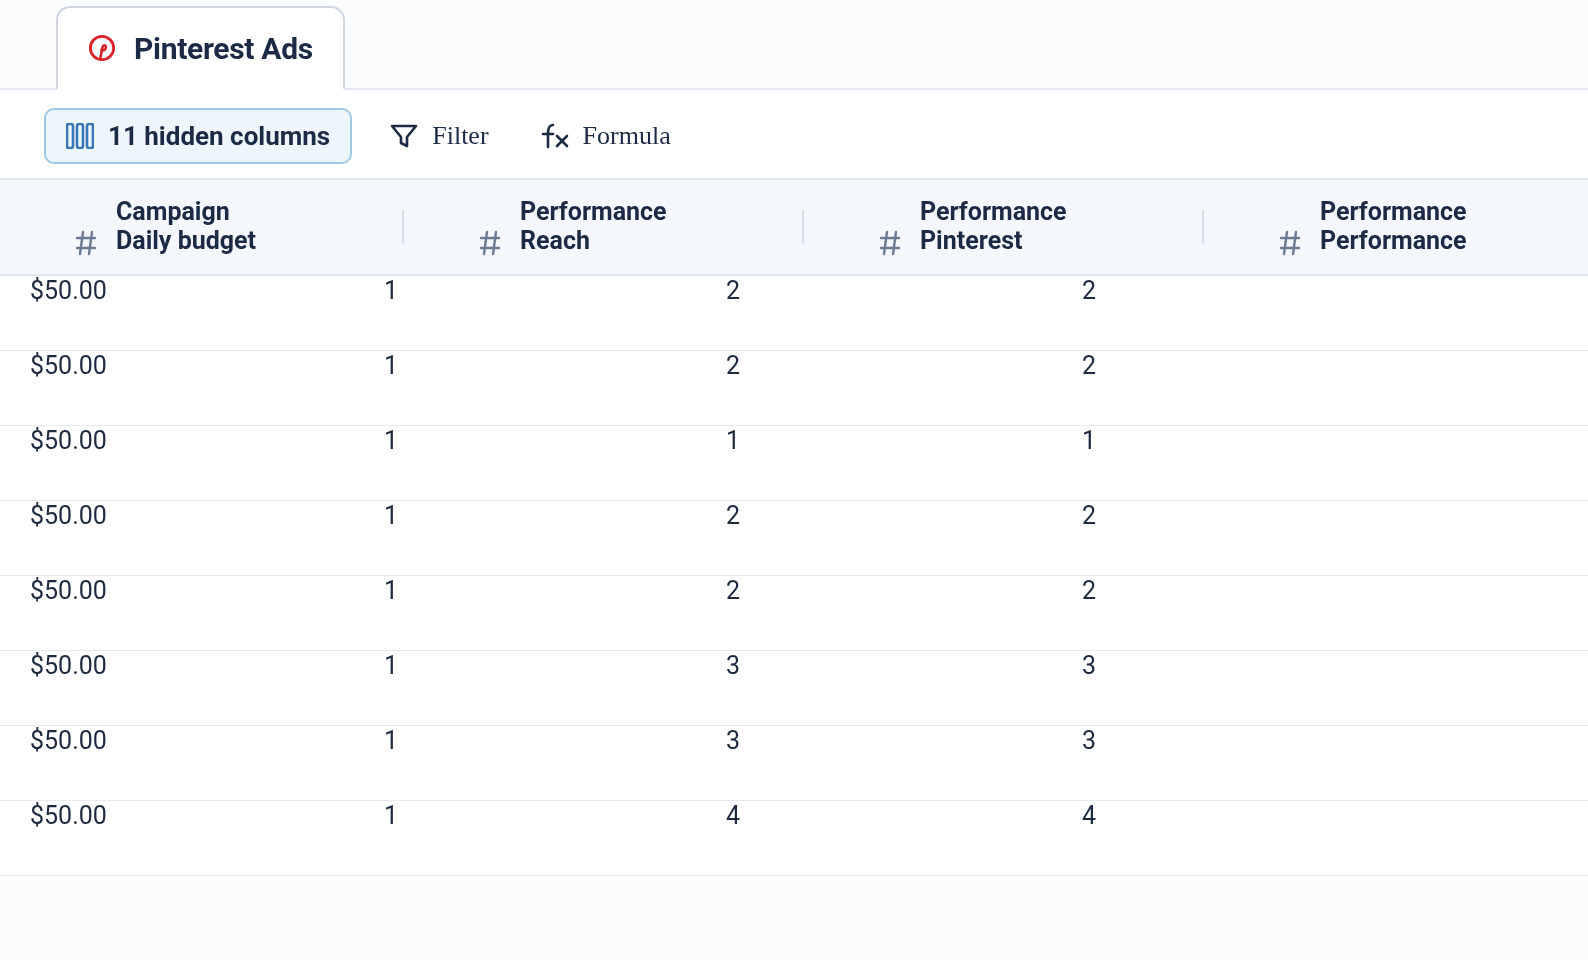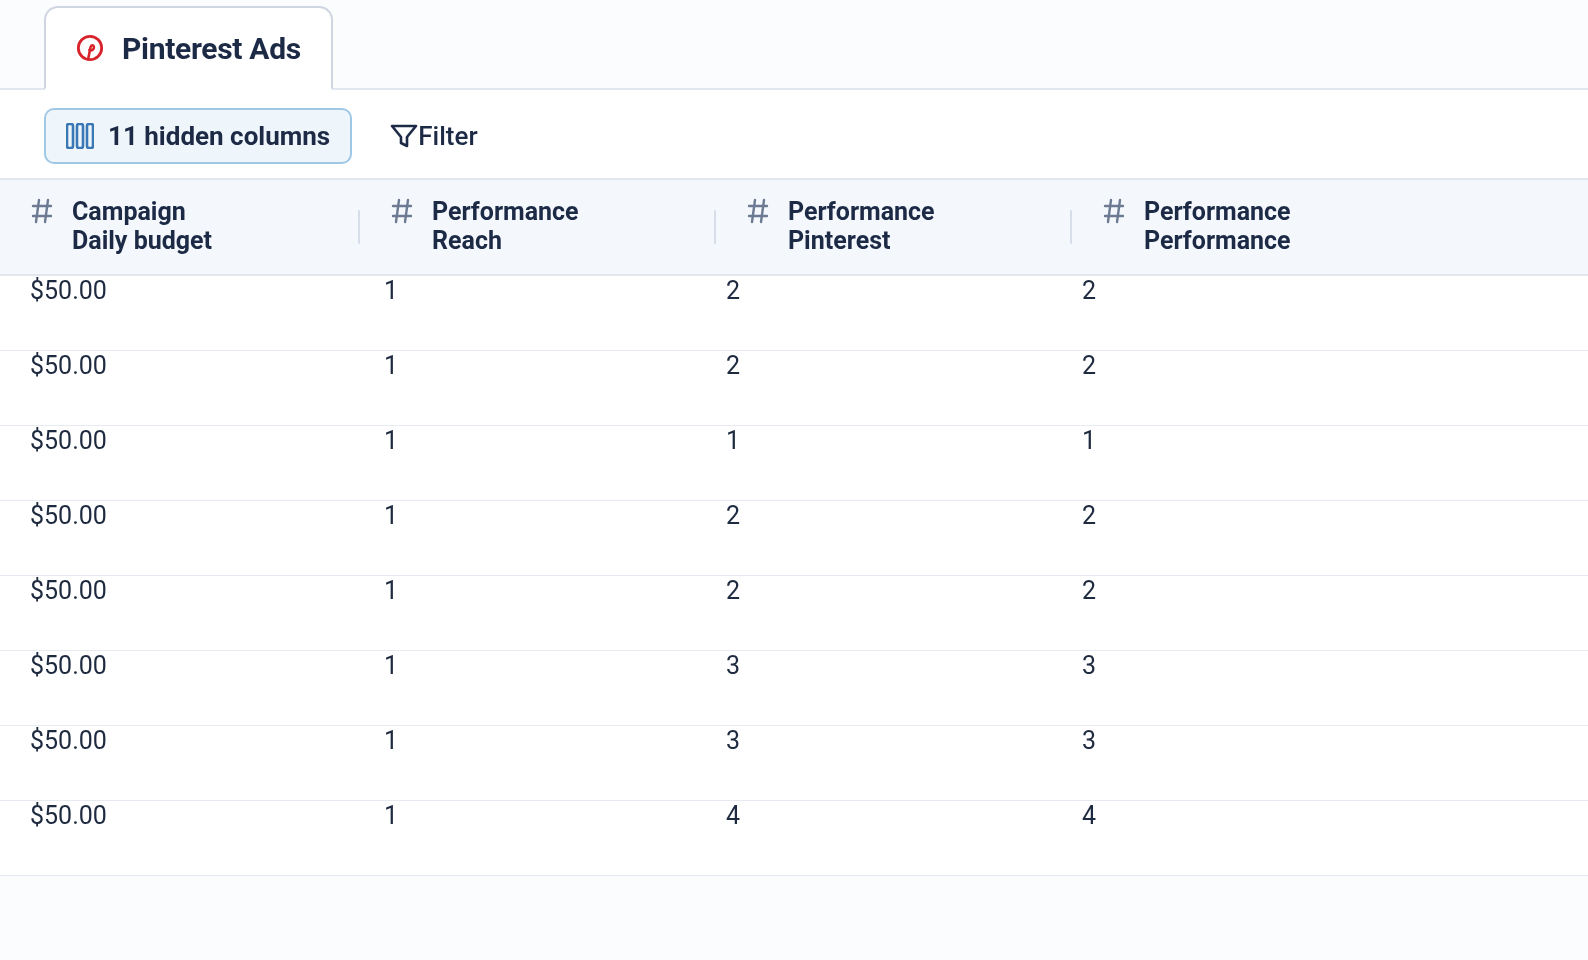--- a/index.html
+++ b/index.html
@@ -28,21 +28,21 @@
   }
 
   
   .tabs-row{
     position:relative;
     height:90px;
     border-bottom:2px solid var(--border);
   }
   .tab{
     position:absolute;
-    left:44px;
+    left:56px;
     bottom:-2px;
     height:84px;
     min-width:288px;
     padding:0 30px;
     display:flex;
     align-items:center;
     gap:18px;
     background:var(--white);
     border:2px solid var(--border-strong);
     border-bottom:2px solid var(--white);
@@ -74,49 +74,52 @@
     border:2px solid var(--chip-border);
     border-radius:10px;
     color:var(--ink);
     font-size:26px;
     font-weight:700;
     cursor:pointer;
   }
   .tool{
     display:inline-flex;
     align-items:center;
+    gap:14px;
     height:56px;
     padding:0 12px;
     color:var(--ink);
     font-size:26px;
     font-weight:500;
     cursor:pointer;
     border-radius:8px;
+    font-family:Liberation Serif, serif;
   }
   .icon{display:inline-flex;}
 
   
   .table{
     width:100%;
     border-top:2px solid var(--border);
     background:var(--white);
   }
   .thead{
     display:flex;
     align-items:stretch;
     background:var(--head-bg);
     border-bottom:2px solid var(--border);
   }
   .th{
     position:relative;
     display:flex;
-    align-items:flex-start;
+    align-items:flex-end;
     gap:18px;
     padding:18px 24px 18px 30px;
     cursor:pointer;
+    margin-left:44px;
   }
   .th .hash{color:#6c7a93;flex:0 0 auto;}
   .th-text{
     display:flex;
     flex-direction:column;
     line-height:1.15;
     font-size:25px;
     font-weight:700;
     color:var(--ink);
   }
@@ -178,20 +181,31 @@
   <div class="tool">
     <span class="icon">
       <svg width="28" height="26" viewBox="0 0 28 26" fill="none" stroke="#1c2a46" stroke-width="2.6" stroke-linejoin="round" stroke-linecap="round">
         <path d="M2 3 H26 L17 14 V23 L11 20 V14 Z"></path>
       </svg>
     </span>
     <span>Filter</span>
   </div>
 
 
+  <div class="tool">
+    <span class="icon">
+      <svg width="30" height="28" viewBox="0 0 30 28" fill="none" stroke="#1c2a46" stroke-width="2.6" stroke-linecap="round">
+        <path d="M14 3 C10 3 9 6 9 12 L9 25"></path>
+        <line x1="4" y1="12" x2="14" y2="12"></line>
+        <line x1="18" y1="14" x2="28" y2="24"></line>
+        <line x1="28" y1="14" x2="18" y2="24"></line>
+      </svg>
+    </span>
+    <span>Formula</span>
+  </div>
 </div>
 
 <div class="table">
   <div class="thead">
 
     <div class="th col-budget">
       <span class="icon hash">
         <svg width="24" height="26" viewBox="0 0 24 26" fill="none" stroke="#6c7a93" stroke-width="2.4" stroke-linecap="round">
           <line x1="3" y1="8" x2="21" y2="8"></line>
             <line x1="3" y1="18" x2="21" y2="18"></line>

